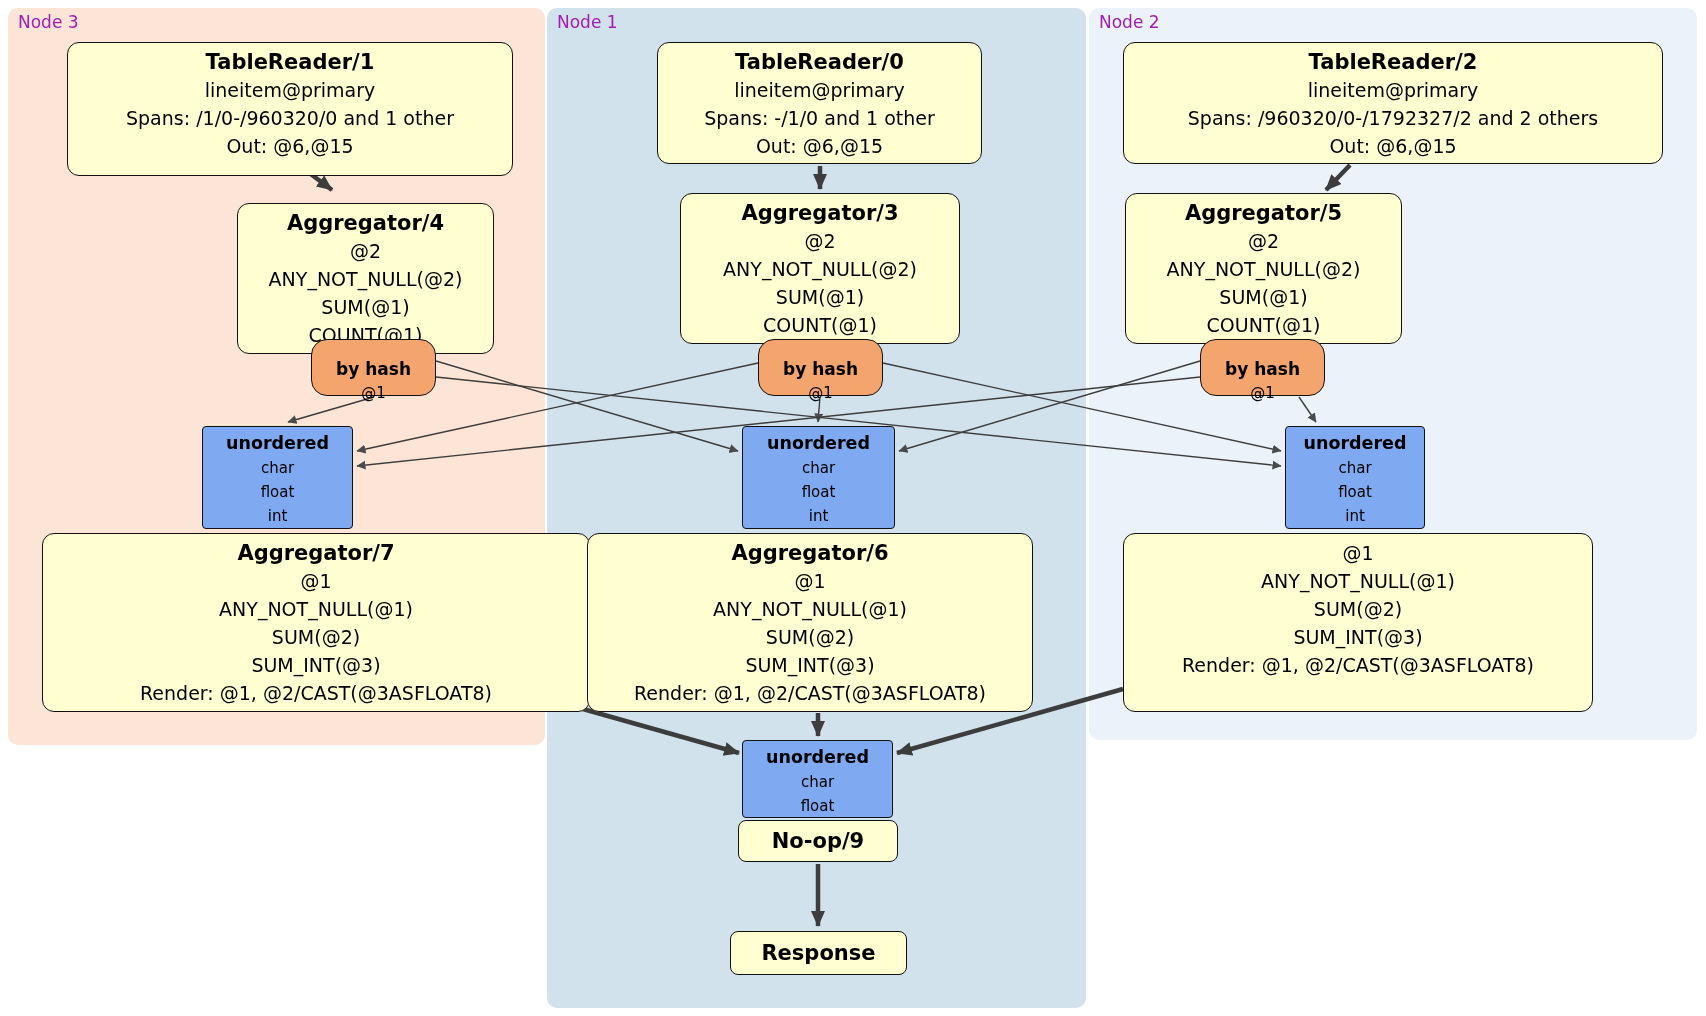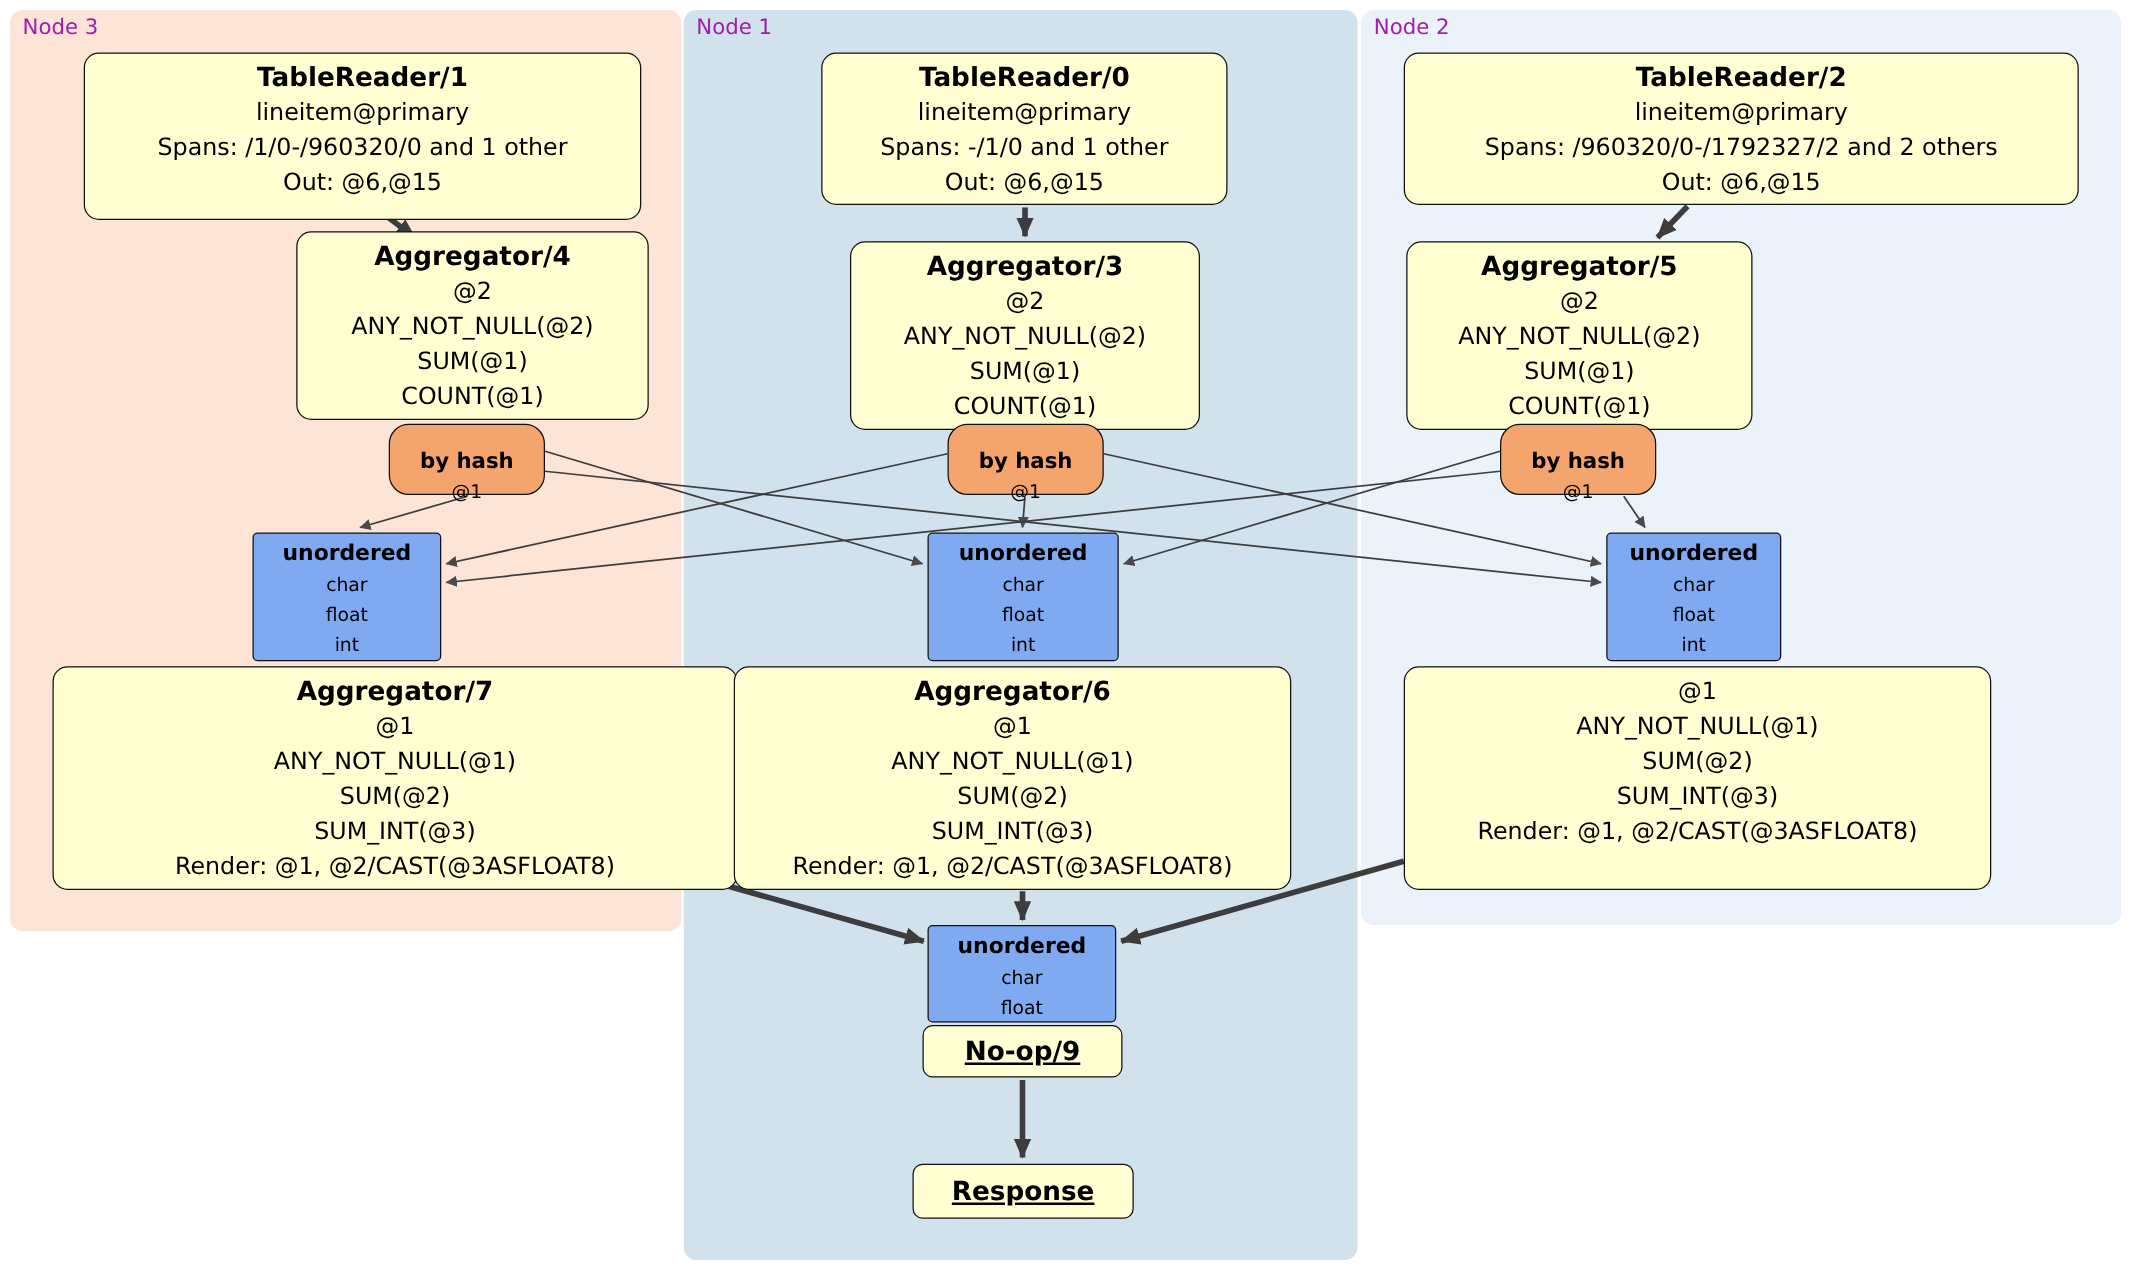--- a/index.html
+++ b/index.html
@@ -16,21 +16,21 @@
   .box{position:absolute;box-sizing:border-box;background:var(--operator-bg);
        border:1.6px solid #111;border-radius:12px;text-align:center;z-index:3;padding-top:5px;}
   .bt{font-weight:bold;font-size:21px;line-height:28px;white-space:nowrap;}
   .bl{font-size:19px;line-height:28px;white-space:nowrap;}
   .router{background:var(--router-bg);border-radius:16px;z-index:4;padding-top:17px;}
   .router .bt{font-size:17px;line-height:25px;}
   .router .bl{font-size:15px;line-height:22px;}
   .stream{background:var(--stream-bg);border-radius:4px;z-index:4;padding-top:3px;}
   .stream .bt{font-size:17.5px;line-height:26px;}
   .stream .bl{font-size:15px;line-height:24px;}
-  .single{border-radius:8px;padding-top:0;display:flex;align-items:center;justify-content:center;text-decoration:underline;}
+  .single{border-radius:8px;padding-top:0;display:flex;align-items:center;justify-content:center;}
 </style>
 </head>
 <body>
 
 <div id="canvas">
 
   <div class="panel" id="panel-node3">
     <div class="panel-label">Node 3</div>
   </div>
   <div class="panel" id="panel-node1">
@@ -68,21 +68,21 @@
     <line class="thin" x1="1200" y1="361" x2="899" y2="451" marker-end="url(#ah-small)"></line>
     <line class="thin" x1="1299" y1="397" x2="1316" y2="422" marker-end="url(#ah-small)"></line>
   </svg>
 
   <div class="box" style="left:67px;top:42px;width:446px;height:134px">
     <div class="bt">TableReader/1</div>
     <div class="bl">lineitem@primary</div>
     <div class="bl">Spans: /1/0-/960320/0 and 1 other</div>
     <div class="bl">Out: @6,@15</div>
   </div>
-  <div class="box" style="left:237px;top:185px;width:282px;height:151px">
+  <div class="box" style="left:237px;top:203px;width:257px;height:151px">
     <div class="bt">Aggregator/4</div>
     <div class="bl">@2</div>
     <div class="bl">ANY_NOT_NULL(@2)</div>
     <div class="bl">SUM(@1)</div>
     <div class="bl">COUNT(@1)</div>
   </div>
   <div class="box router" style="left:311px;top:339px;width:125px;height:57px">
     <div class="bt">by hash</div>
     <div class="bl">@1</div>
   </div>

